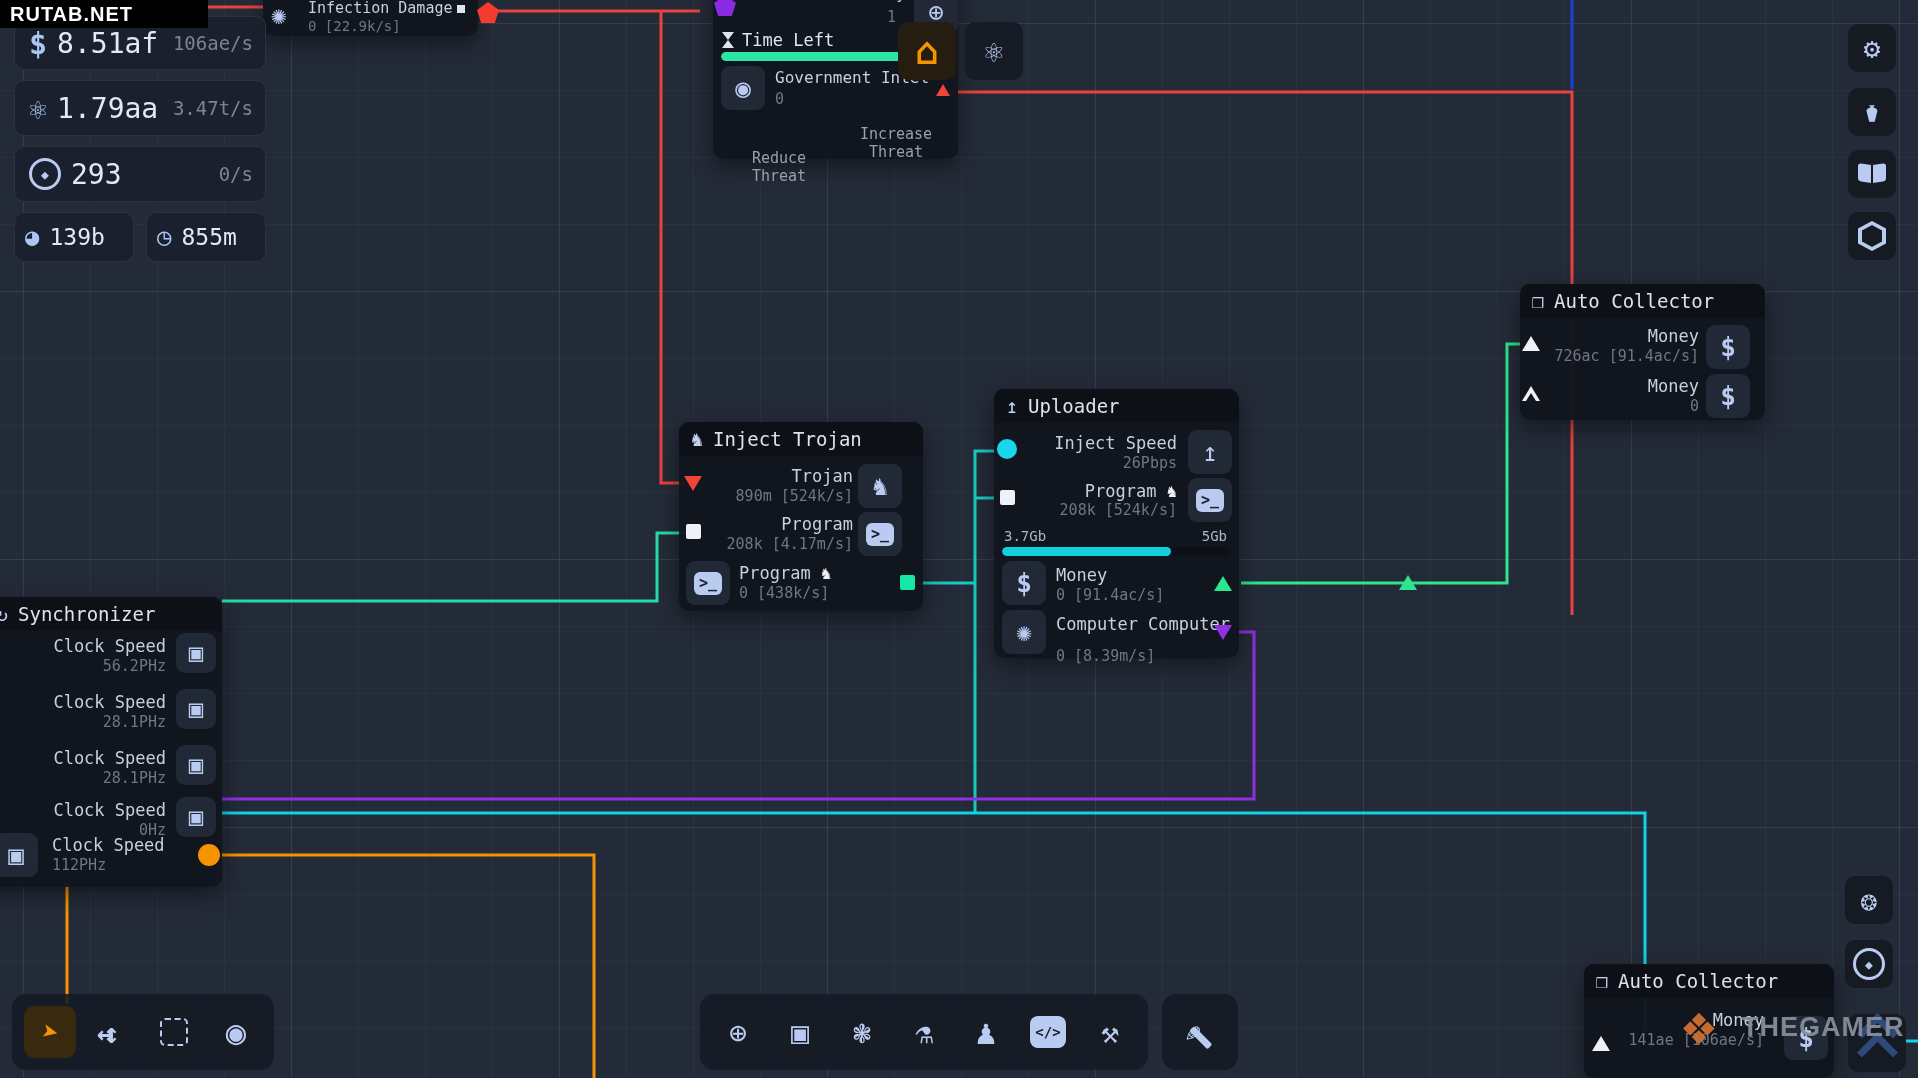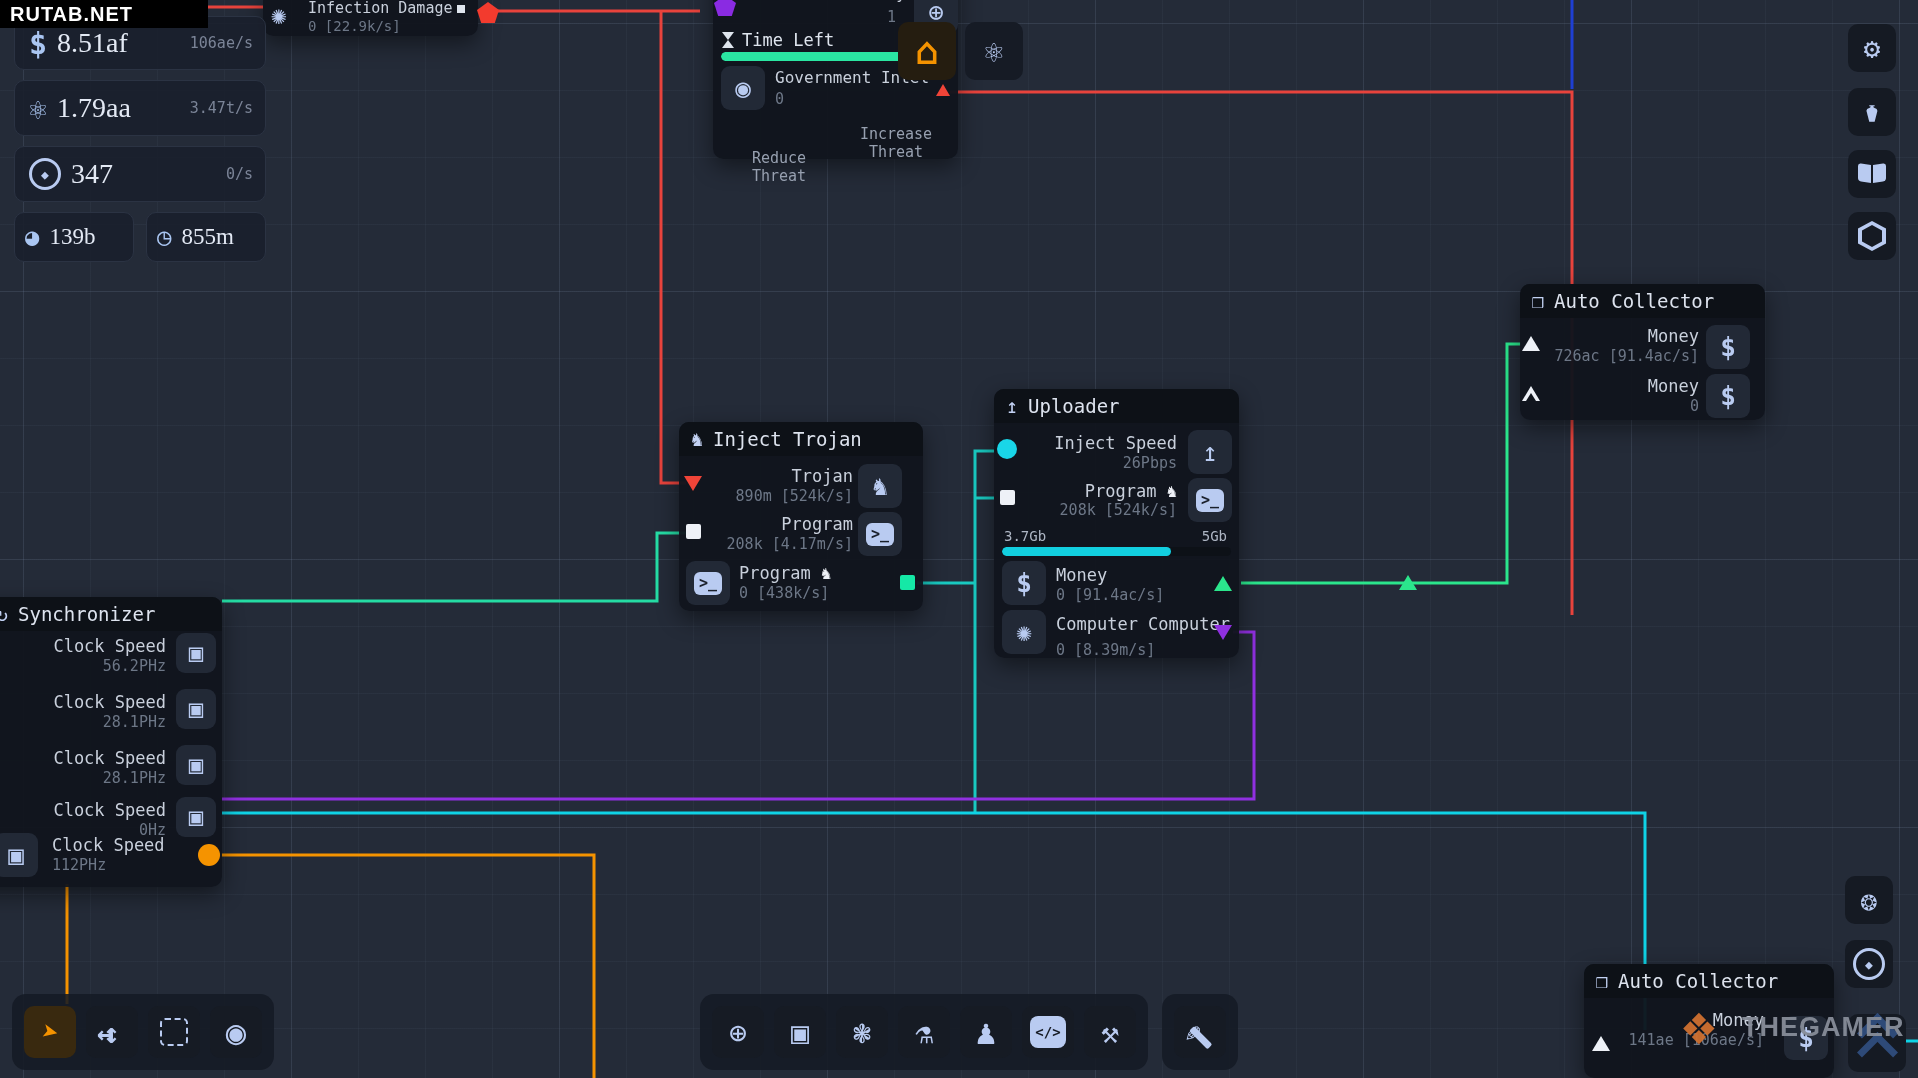--- a/index.html
+++ b/index.html
@@ -34,22 +34,22 @@
   .sq{width:15px;height:15px;border-radius:2px;}
   .ci{border-radius:50%;}
   .tri-u{width:0;height:0;border-left:9px solid transparent;border-right:9px solid transparent;border-bottom:15px solid #fff;}
   .tri-d{width:0;height:0;border-left:9px solid transparent;border-right:9px solid transparent;border-top:15px solid #fff;}
   .tri-u.sm{border-left-width:7px;border-right-width:7px;border-bottom-width:12px;}
   .tri-d.sm{border-left-width:7px;border-right-width:7px;border-top-width:12px;}
   .pent{width:22px;height:21px;clip-path:polygon(50% 0,100% 38%,81% 100%,19% 100%,0 38%);}
   .counter{position:absolute;background:rgba(26,32,45,.92);border:1px solid #2b3343;
     border-radius:10px;display:flex;align-items:center;z-index:6;color:#e6ecf6;}
   .cicon{color:#aac6f2;margin:0 10px 0 14px;}
-  .cval{font-size:28px;color:#e3e9f4;font-family:Liberation Serif, serif;}
-  .crate{position:absolute;right:12px;font-size:15px;color:#7b8497;text-align:center;}
+  .cval{font-size:28px;color:#e3e9f4;}
+  .crate{position:absolute;right:12px;font-size:19px;color:#7b8497;text-align:center;}
   .btnbar{position:absolute;background:rgba(21,26,36,.88);border-radius:14px;z-index:6;}
   .tbtn{position:absolute;width:52px;height:52px;background:#161b24;border-radius:10px;
     display:flex;align-items:center;justify-content:center;color:#b9cbf1;font-size:30px;}
   .sqbtn{position:absolute;width:48px;height:48px;background:#151a23;border-radius:10px;
     display:flex;align-items:center;justify-content:center;color:#b9cbf1;font-size:28px;z-index:6;}
   .ring{width:26px;height:26px;border:3px solid #b9cbf1;border-radius:50%;display:flex;
     align-items:center;justify-content:center;font-size:13px;color:#b9cbf1;}
   .hex-o{width:28px;height:30px;clip-path:polygon(50% 0,100% 25%,100% 75%,50% 100%,0 75%,0 25%);
     background:#b9cbf1;display:flex;align-items:center;justify-content:center;}
   .hex-i{width:20px;height:22px;clip-path:polygon(50% 0,100% 25%,100% 75%,50% 100%,0 75%,0 25%);
@@ -177,21 +177,21 @@
     </div>
     <div class="tile t44" style="left:8px;top:172px;font-weight:bold;">
       <span>$</span>
     </div>
     <div class="lab" style="left:62px;top:178px;">Money</div>
     <div class="val" style="left:62px;top:199px;">0 [91.4ac/s]</div>
     <div class="tile t44" style="left:8px;top:221px;">
       <span>✺</span>
     </div>
     <div class="lab" style="left:62px;top:227px;">Computer Computer</div>
-    <div class="val" style="left:62px;top:254px;">0 [8.39m/s]</div>
+    <div class="val" style="left:62px;top:260px;">0 [8.39m/s]</div>
   </div>
 
   <div class="node" style="left:1520px;top:284px;width:245px;height:136px;">
     <div class="nhead">
       <span class="hicon">❒</span>
       <span>Auto Collector</span>
     </div>
     <div class="lab ra" style="left:10px;right:66px;top:44px;">Money</div>
     <div class="val ra" style="left:10px;right:66px;top:65px;">726ac [91.4ac/s]</div>
     <div class="tile t44" style="left:186px;top:41px;font-weight:bold;">
@@ -282,21 +282,21 @@
   </div>
   <div class="counter" style="left:14px;top:80px;width:250px;height:54px;">
     <span class="cicon" style="font-size:30px;">⚛</span>
     <span class="cval">1.79aa</span>
     <span class="crate">3.47t/s</span>
   </div>
   <div class="counter" style="left:14px;top:146px;width:250px;height:54px;">
     <span class="cicon ring">
       <span>◆</span>
       </span>
-    <span class="cval">347</span>
+    <span class="cval">293</span>
     <span class="crate">0/s</span>
   </div>
   <div class="counter" style="left:14px;top:212px;width:118px;height:48px;">
     <span class="cicon" style="font-size:24px;margin-left:10px;">◕</span>
     <span class="cval" style="font-size:23px;">139b</span>
   </div>
   <div class="counter" style="left:146px;top:212px;width:118px;height:48px;">
     <span class="cicon" style="font-size:24px;margin-left:10px;">◷</span>
     <span class="cval" style="font-size:23px;">855m</span>
   </div>

